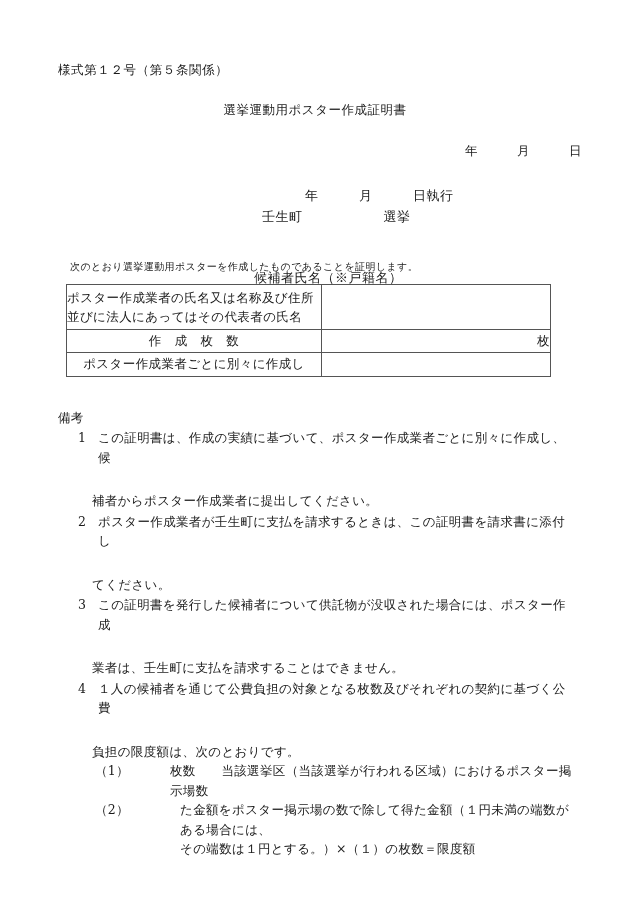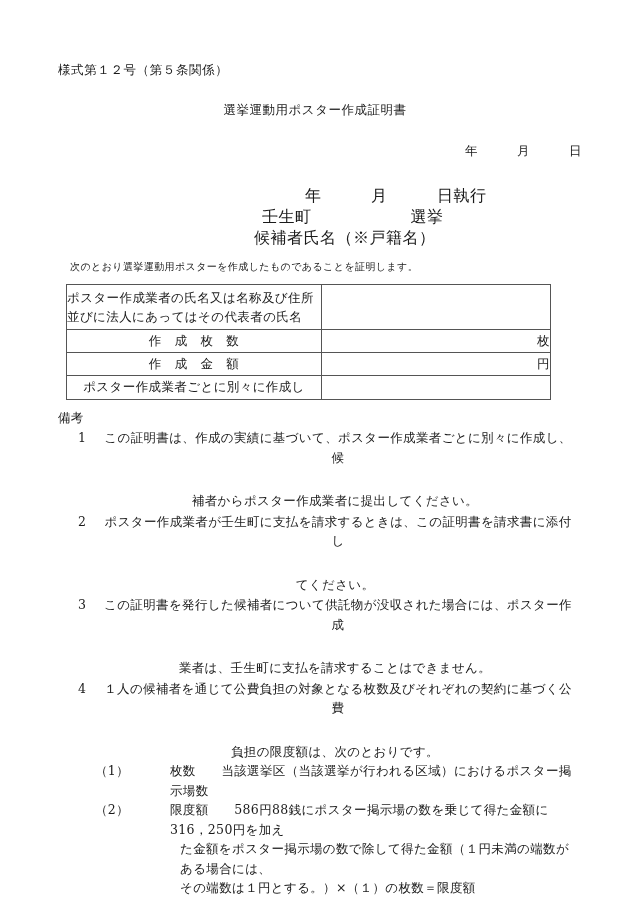--- a/index.html
+++ b/index.html
@@ -52,31 +52,31 @@
     white-space: pre;
     letter-spacing: 0.5px;
   }
 
   
   .elect-block {
     position: absolute;
     left: 0;
     right: 0;
     top: 185px;
-    font-size: 16px;
+    font-size: 13px;
     letter-spacing: 0.5px;
   }
   .elect-line {
     display: block;
     white-space: pre;
     line-height: 21px;
   }
   .elect-line.l1 { padding-left: 305px; }
   .elect-line.l2 { padding-left: 262px; }
-  .elect-line.l3 { padding-left: 254px; }
+  .elect-line.l3 { padding-left: 254px; margin-top: 40px; }
 
   
   .certify {
     position: absolute;
     left: 70px;
     top: 260px;
     font-size: 10px;
     letter-spacing: 0.4px;
     white-space: pre;
   }
@@ -147,21 +147,20 @@
   .note-num {
     width: 20px;
     flex: 0 0 20px;
     padding-left: 20px;
     box-sizing: content-box;
     white-space: pre;
   }
   .note-body {
     flex: 1 1 auto;
     text-indent: 0;
-    text-align: center;
   }
   .note-body p {
     margin: 0;
     line-height: 19.5px;
   }
   .note-body p.cont { margin-left: -6px; margin-top: 24px; }
 
   .sub-item {
     display: flex;
     line-height: 19.5px;
@@ -201,24 +200,20 @@
           <span>ポスター作成業者の氏名又は名称及び住所</span>
           <span>並びに法人にあってはその代表者の氏名</span>
         </td>
         <td class="col-value cell-blank cell-tall"></td>
       </tr>
       <tr>
         <td class="col-label cell-center">作　成　枚　数</td>
         <td class="col-value cell-unit">枚</td>
       </tr>
       <tr>
-        <td class="col-label cell-center">作　成　金　額</td>
-        <td class="col-value cell-unit">円</td>
-      </tr>
-      <tr>
         <td class="col-label cell-center-narrow">ポスター作成業者ごとに別々に作成し</td>
         <td class="col-value cell-blank"></td>
       </tr>
     </tbody>
   </table>
 
   <div class="notes">
     <div class="notes-head">備考</div>
 
     <div class="note-item">
@@ -256,20 +251,19 @@
     <div class="sub-item">
       <div class="sub-num">（1）</div>
       <div class="sub-body">
         <p>枚数　　当該選挙区（当該選挙が行われる区域）におけるポスター掲示場数</p>
       </div>
     </div>
 
     <div class="sub-item">
       <div class="sub-num">（2）</div>
       <div class="sub-body">
-        <p>限度額　　586円88銭にポスター掲示場の数を乗じて得た金額に316，250円を加え</p>
         <p class="cont">た金額をポスター掲示場の数で除して得た金額（１円未満の端数がある場合には、</p>
         <p class="cont">その端数は１円とする。）×（１）の枚数＝限度額</p>
       </div>
     </div>
   </div>
 
 </div>
 
 </body></html>

